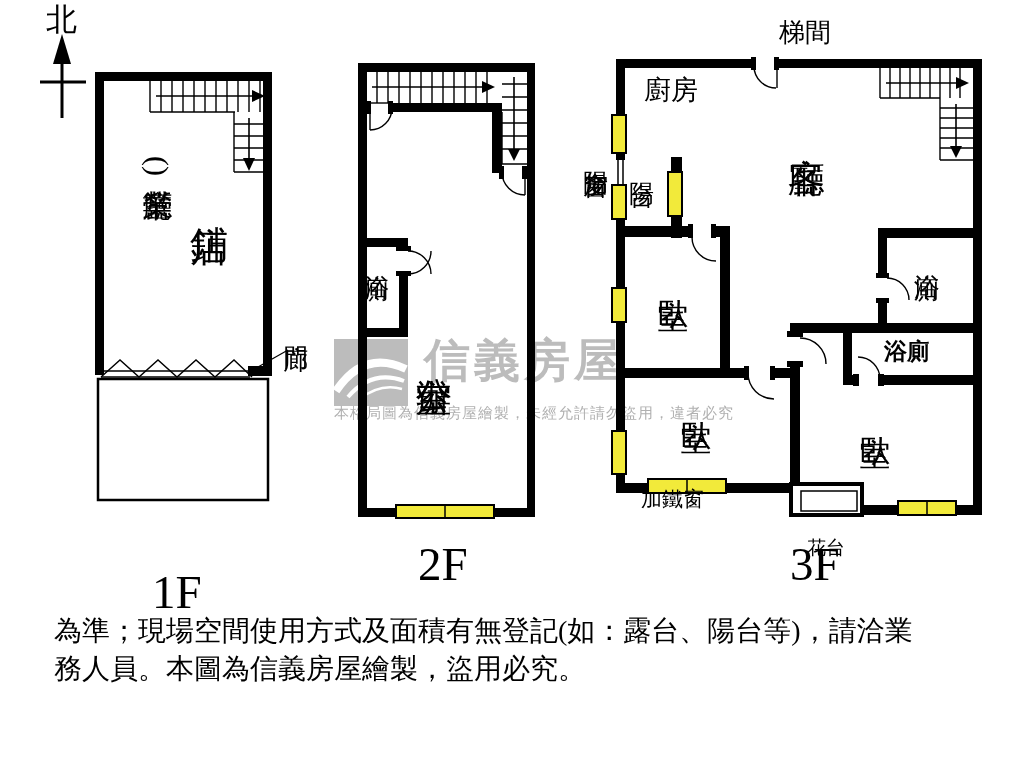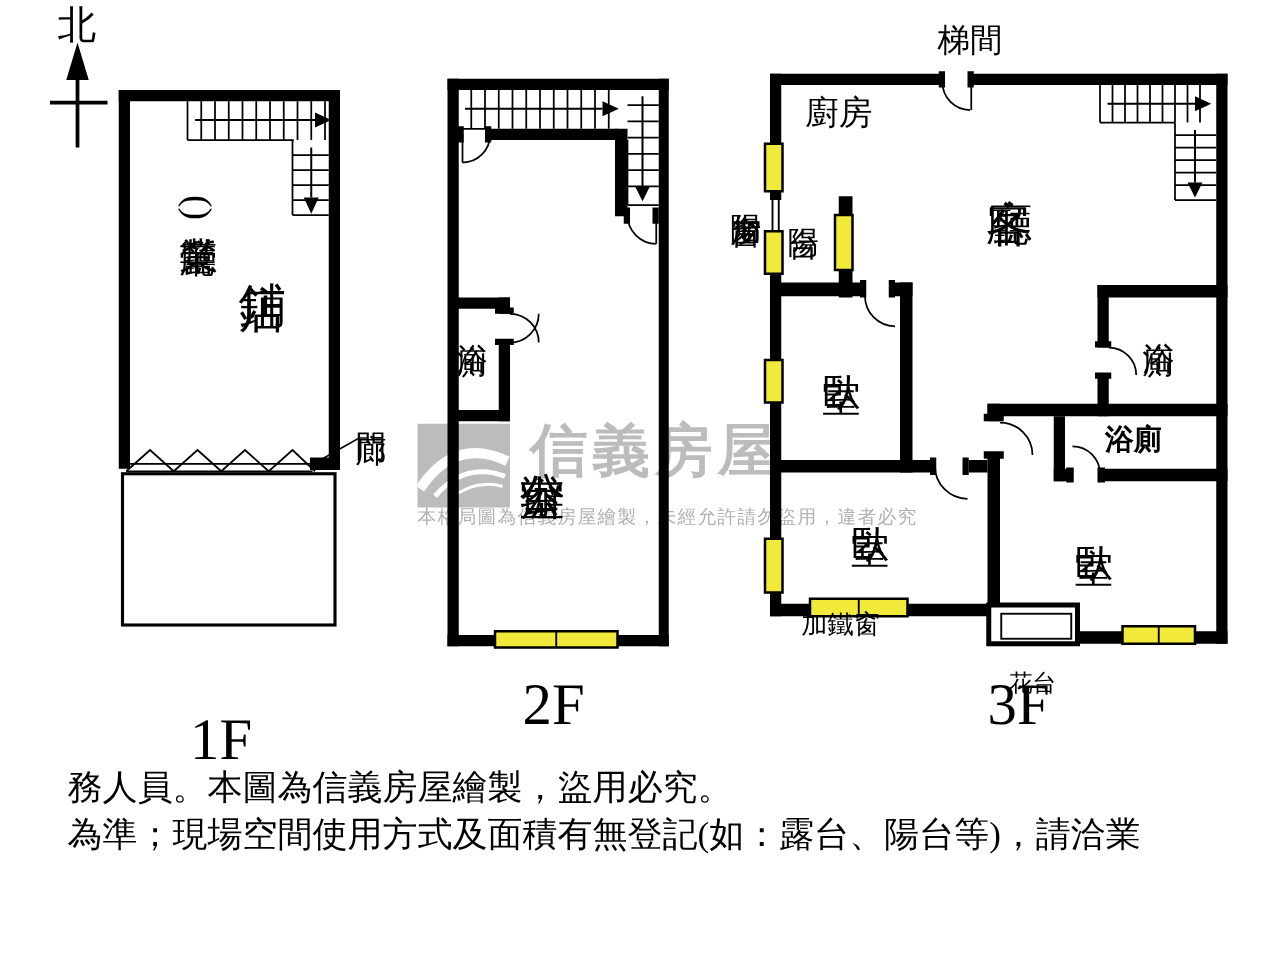--- a/index.html
+++ b/index.html
@@ -218,32 +218,32 @@
 
   <div class="label vtext" style="left:188px;top:196px;font-size:38px;">店鋪</div>
   <div class="label vtext" style="left:142px;top:156px;font-size:30px;">(營業廳)</div>
   <div class="label vtext" style="left:282px;top:326px;font-size:25px;">門廊</div>
   <div class="label floor-label" style="left:152px;top:568px;text-align:center;">1F</div>
 
   <div class="label vtext" style="left:363px;top:255px;font-size:25px;">浴廁</div>
   <div class="label vtext" style="left:414px;top:350px;font-size:36px;">辦公室</div>
   <div class="label floor-label" style="left:418px;top:540px;">2F</div>
 
-  <div class="label" style="left:750px;top:19px;font-size:26px;">梯間</div>
+  <div class="label" style="left:779px;top:19px;font-size:26px;">梯間</div>
   <div class="label" style="left:644px;top:76px;font-size:27px;">廚房</div>
   <div class="label vtext" style="left:786px;top:129px;font-size:37px;">客廳</div>
   <div class="label vtext" style="left:582px;top:152px;font-size:25px;">陽台加窗</div>
   <div class="label vtext" style="left:628px;top:163px;font-size:25px;">陽台</div>
   <div class="label vtext" style="left:656px;top:276px;font-size:31px;">臥室</div>
   <div class="label vtext" style="left:913px;top:253px;font-size:26px;">浴廁</div>
   <div class="label" style="left:884px;top:340px;font-size:23px;font-weight:bold;">浴廁</div>
   <div class="label vtext" style="left:679px;top:398px;font-size:31px;">臥室</div>
   <div class="label vtext" style="left:858px;top:413px;font-size:31px;">臥室</div>
   <div class="label" style="left:641px;top:488px;font-size:21px;">加鐵窗</div>
   <div class="label" style="left:807px;top:490px;font-size:19px;margin-top:48px;">花台</div>
   <div class="label floor-label" style="left:790px;top:540px;">3F</div>
 
   <div id="disclaimer">
+    <div>為準；現場空間使用方式及面積有無登記(如：露台、陽台等)，請洽業</div>
     <div>務人員。本圖為信義房屋繪製，盜用必究。</div>
-    <div>為準；現場空間使用方式及面積有無登記(如：露台、陽台等)，請洽業</div>
   </div>
 
 </div>
 
 </body></html>

